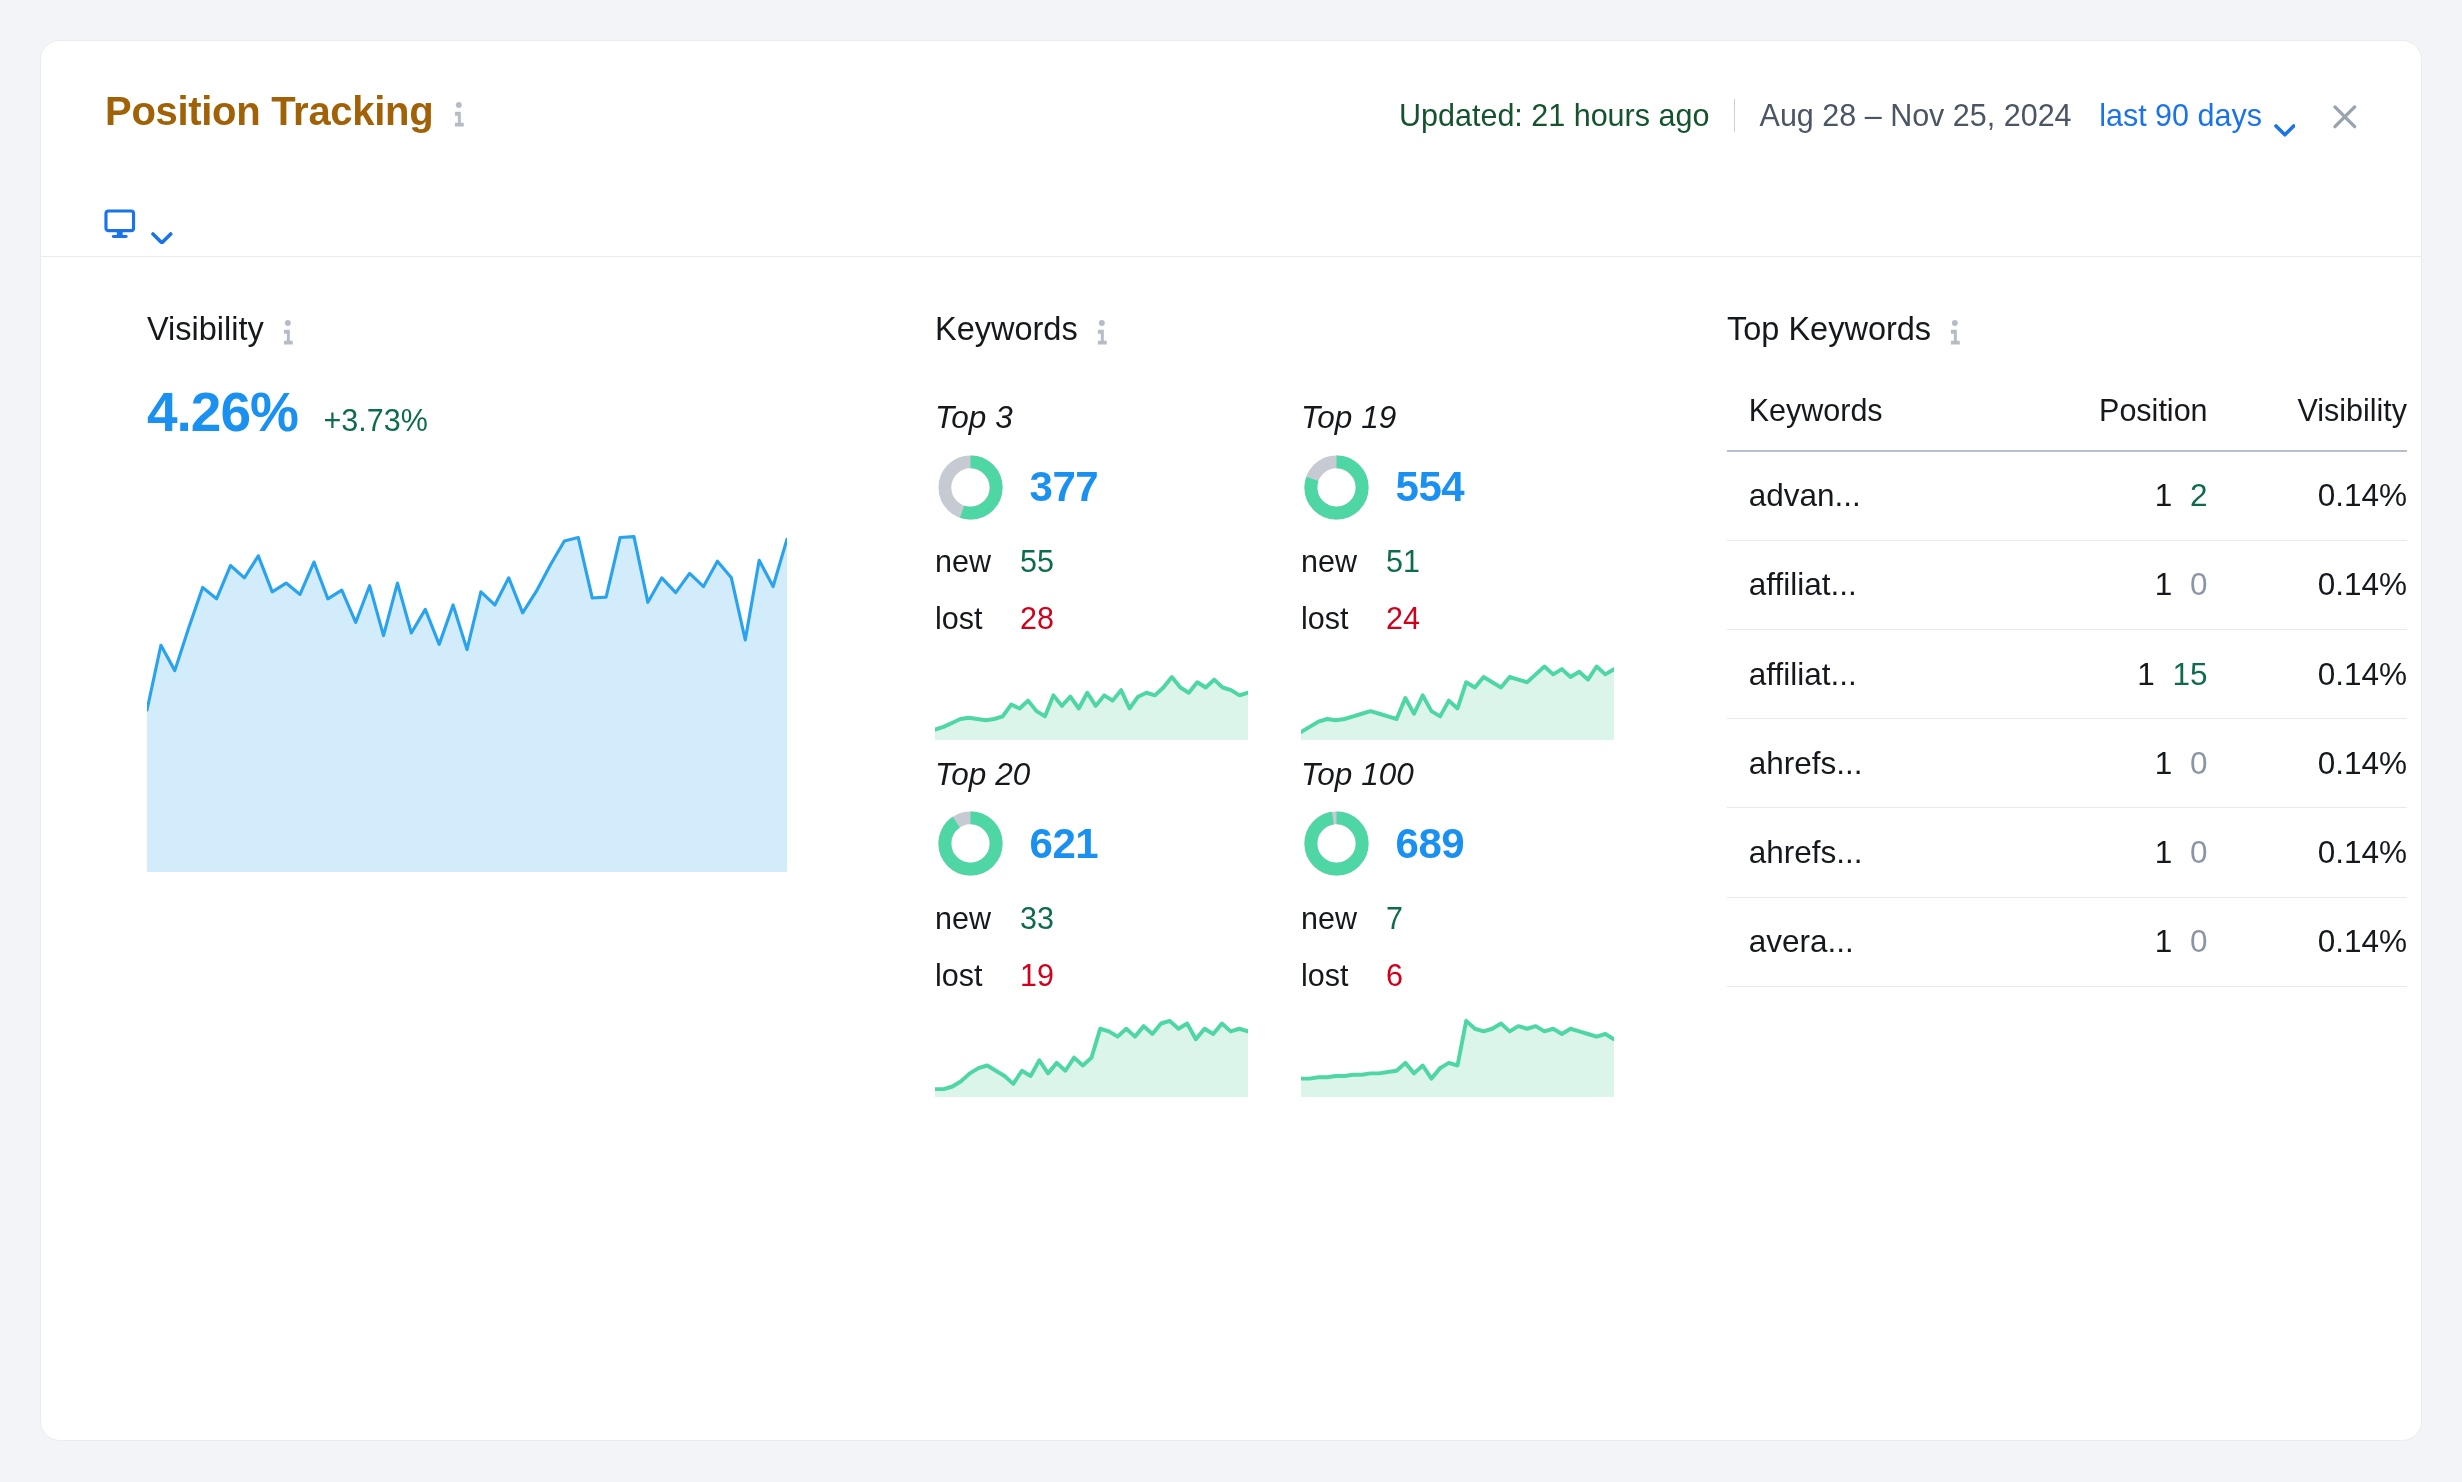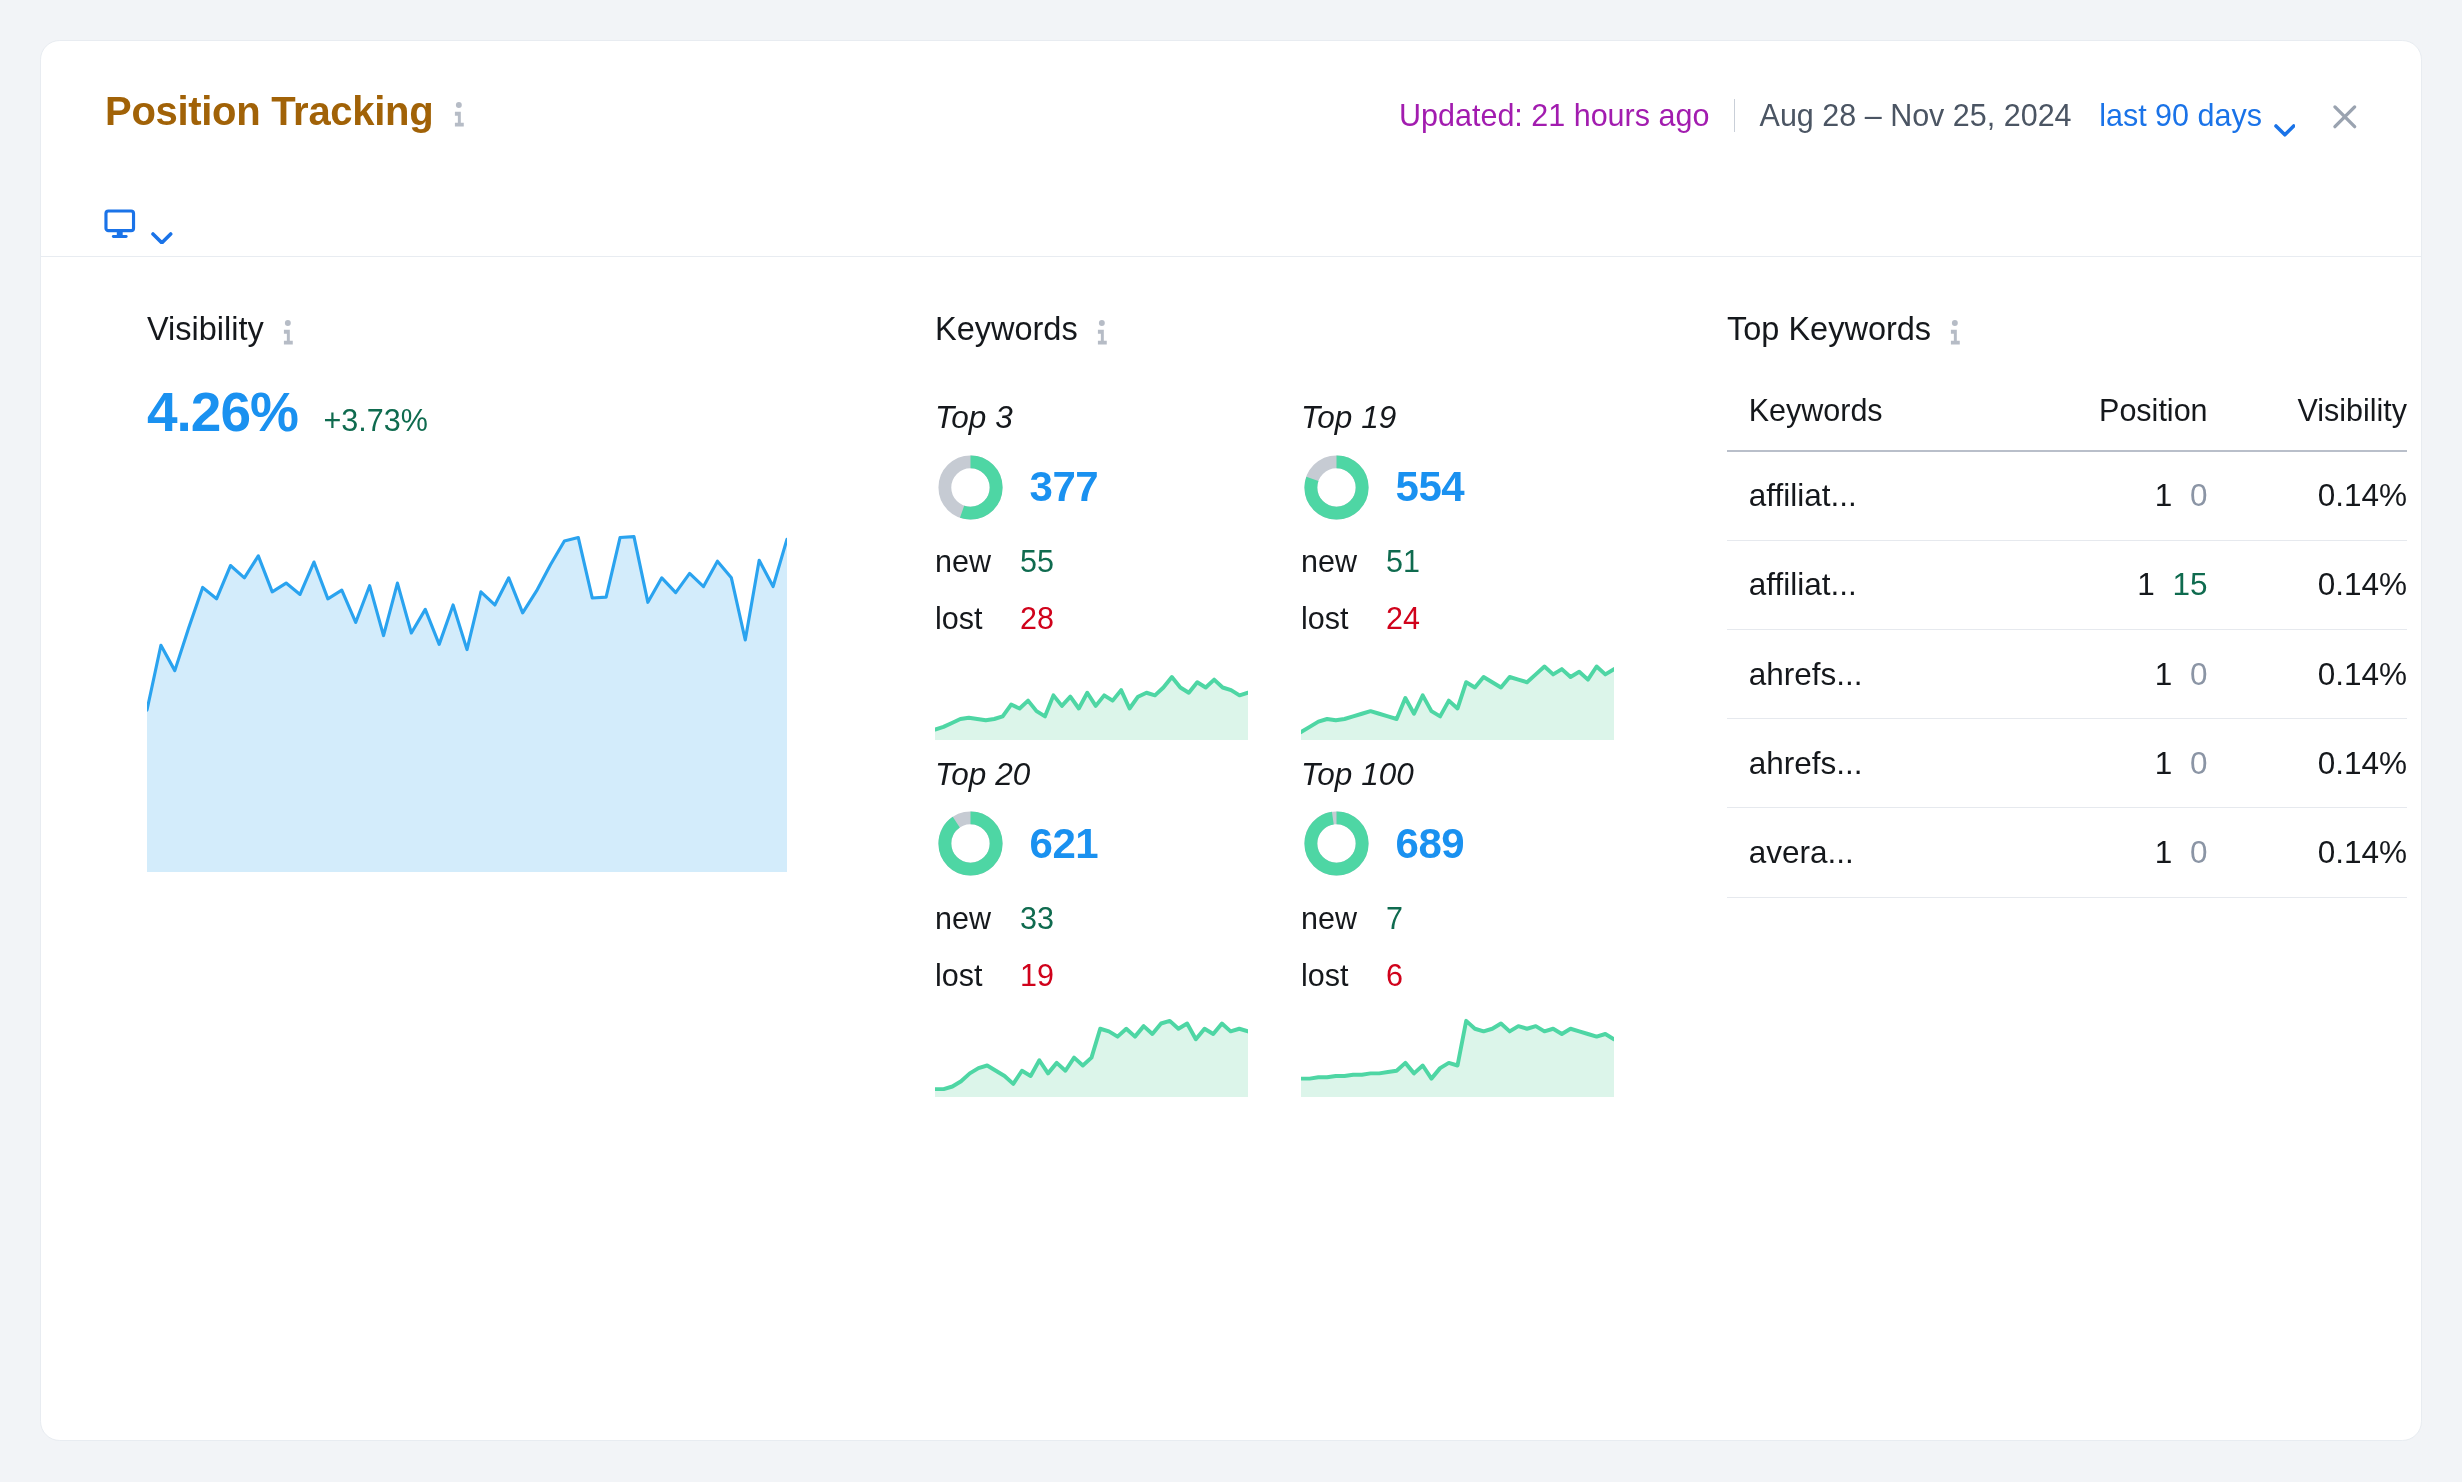--- a/index.html
+++ b/index.html
@@ -62,21 +62,21 @@
     position: absolute;
     right: 61px;
     top: 57px;
     display: flex;
     align-items: center;
     gap: 0;
     font-size: 30.5px;
     color: #6b7586;
     white-space: nowrap;
   }
-  .meta-updated { color:#a21caf; }
+  .meta-updated { color:#14532d; }
   .meta-sep {
     display:inline-block;
     width: 1px;
     height: 32.5px;
     background: #c9cfd8;
     margin: 0 24.6px;
   }
   .meta-dates { color:#4b5563; margin-right: 27.6px; }
   .meta-range {
     color: #1a73e8;
@@ -447,20 +447,25 @@
       <table class="tk-table">
         <thead>
           <tr>
             <th class="kwcol">Keywords</th>
             <th>Position</th>
             <th>Visibility</th>
           </tr>
         </thead>
         <tbody id="tk-body">
             <tr>
+              <td class="tk-kw">advan...</td>
+              <td class="tk-pos"><span class="p1">1</span><span class="p2 up">2</span></td>
+              <td>0.14%</td>
+            </tr>
+            <tr>
               <td class="tk-kw">affiliat...</td>
               <td class="tk-pos"><span class="p1">1</span><span class="p2 zero">0</span></td>
               <td>0.14%</td>
             </tr>
             <tr>
               <td class="tk-kw">affiliat...</td>
               <td class="tk-pos"><span class="p1">1</span><span class="p2 up">15</span></td>
               <td>0.14%</td>
             </tr>
             <tr>

